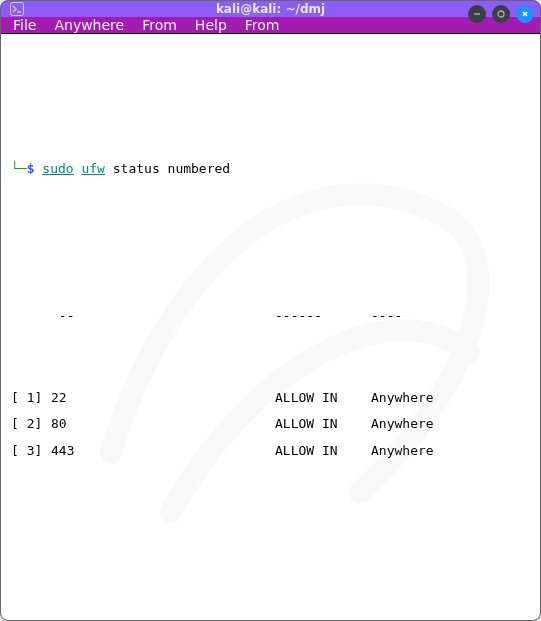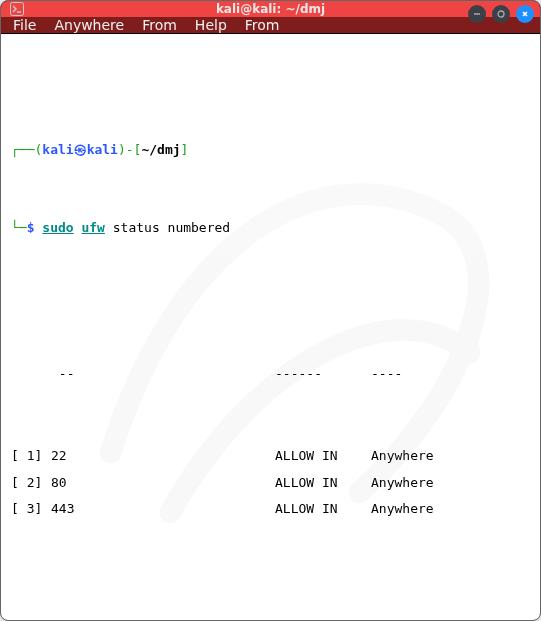--- a/index.html
+++ b/index.html
@@ -14,21 +14,21 @@
     background: #1f2229;
     border: 1px solid #666;
     border-radius: 8px;
     display: flex;
     flex-direction: column;
     position: relative;
     overflow: hidden;
   }
   .titlebar {
     height: 28px;
-    background: #ef4444;
+    background: #8b5cf6;
     display: flex;
     align-items: center;
     color: #e6e6e6;
     font-family: "DejaVu Sans", Arial, sans-serif;
     font-size: 12px;
     position: relative;
   }
   .title-icon {
     width: 16px; height: 16px;
     margin-left: 8px;
@@ -49,21 +49,21 @@
   .win-btn {
     width: 18px; height: 18px;
     border-radius: 50%;
     display: flex; align-items: center; justify-content: center;
   }
   .win-min { background: #3c3f48; }
   .win-max { background: #3c3f48; }
   .win-close { background: #1e90ff; }
   .menubar {
     height: 28px;
-    background: #7f1d1d;
+    background: #a21caf;
     display: flex;
     align-items: center;
     padding: 0 12px;
     gap: 18px;
     color: #f0f0f0;
     font-family: "DejaVu Sans", Arial, sans-serif;
     font-size: 14px;
     border-bottom: 1px solid #000;
   }
   .menu-item { cursor: pointer; }
@@ -79,21 +79,21 @@
     position: relative;
   }
   .watermark {
     position: absolute;
     inset: 0;
     pointer-events: none;
     opacity: 0.06;
   }
   .c-green { color: #1fa11f; }
   .c-blue  { color: #2d57ff; font-weight: bold; }
-  .c-teal  { color: #008b8b; text-decoration: underline; font-weight: bold; }
+  .c-teal  { color: #008b8b; text-decoration: underline; }
   .c-path  { color: #000; font-weight: bold; }
   .row { white-space: pre; }
   .rule-row { margin-bottom: 7px; }
   .hdr-row { margin-bottom: 0; }
   .underline-row { margin-bottom: 4px; }
   .col-num { display: inline-block; width: 40px; }
   .col-to  { display: inline-block; width: 224px; }
   .col-act { display: inline-block; width: 96px; }
   .col-from{ display: inline-block; }
   .spacer { height: 10px; }
@@ -141,21 +141,20 @@
 
   <div class="terminal">
     <svg class="watermark" viewBox="0 0 541 556" preserveAspectRatio="xMidYMid slice">
       <g fill="none" stroke="#999" stroke-width="22" stroke-linecap="round">
         <path d="M110 420 C 180 200, 320 120, 440 180 C 520 220, 470 360, 360 460"></path>
         <path d="M170 480 C 260 320, 400 260, 470 320"></path>
       </g>
     </svg>
 
     
-    <div class="row"><span class="c-green">┌──(</span><span class="c-blue">kali</span><span class="c-blue">㉿</span><span class="c-blue">kali</span><span class="c-green">)-[</span><span class="c-path">~/dmj</span><span class="c-green">]</span></div>
     
     <div class="row"><span class="c-green">└─</span><span class="c-blue">$ </span><span class="c-teal">sudo</span><span> </span><span class="c-teal">ufw</span><span> status numbered</span></div>
     <div class="spacer"></div>
 
     
     <div class="row underline-row"><span class="col-num">    </span><span class="col-to"> <span>--</span></span><span class="col-act"><span>------</span></span><span class="col-from"><span>----</span></span></div>
 
     <div id="rules-container"><div class="row rule-row"><span class="col-num">[ 1] </span><span class="col-to">22</span><span class="col-act">ALLOW IN</span><span class="col-from">Anywhere</span></div><div class="row rule-row"><span class="col-num">[ 2] </span><span class="col-to">80</span><span class="col-act">ALLOW IN</span><span class="col-from">Anywhere</span></div><div class="row rule-row"><span class="col-num">[ 3] </span><span class="col-to">443</span><span class="col-act">ALLOW IN</span><span class="col-from">Anywhere</span></div></div>
 
     

